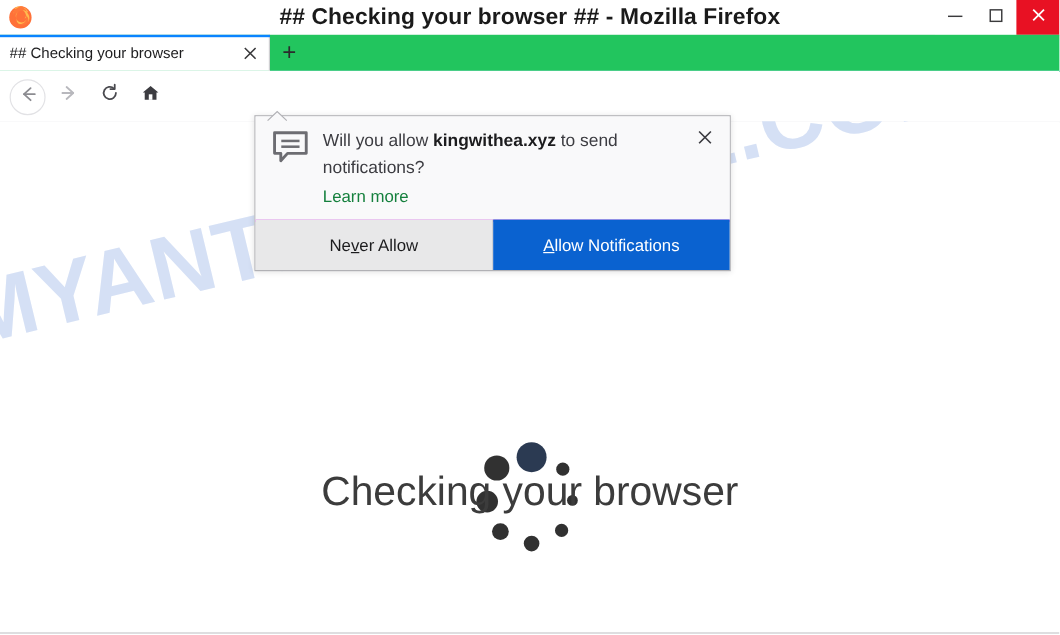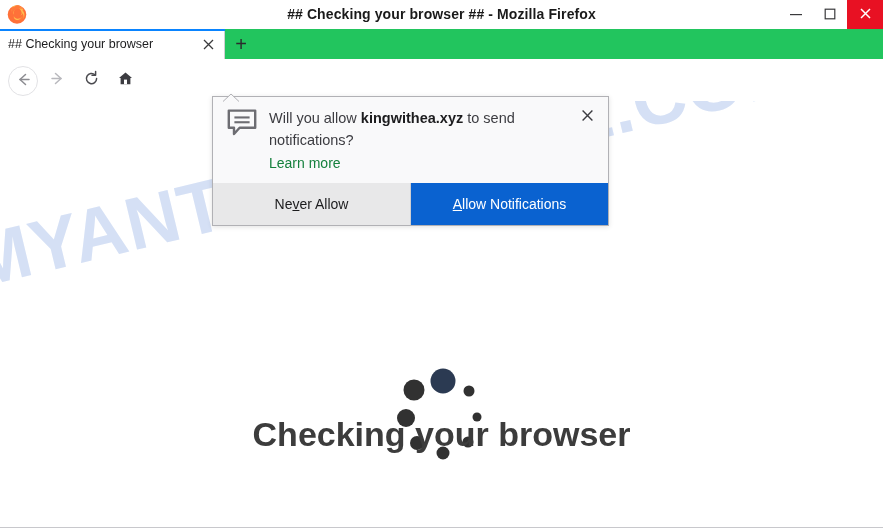--- a/index.html
+++ b/index.html
@@ -36,21 +36,21 @@
     position: absolute;
     left: 6px; top: 3px;
     width: 22px; height: 22px;
   }
   .window-title {
     position: absolute;
     left: 0; top: 0;
     width: 883px;
     line-height: 29px;
     text-align: center;
-    font-size: 14px;
+    font-size: 19px;
     color: #1a1a1a;
     font-weight: 700;
     letter-spacing: 0.1px;
     pointer-events: none;
   }
   .winbtns {
     position: absolute;
     right: 0; top: 0;
     height: 29px;
     display: flex;
@@ -218,23 +218,22 @@
     width: 100px; height: 105px;
   }
 
   .headline {
     position: absolute;
     left: 0; top: 290px;
     width: 883px;
     text-align: center;
     font-size: 34px;
     color: #3c3c3c;
-    font-weight: 700;
+    font-weight: 400;
     letter-spacing: 0px;
-    margin-top: 24px;
   }
   .subhead {
     position: absolute;
     left: 0; top: 342px;
     width: 883px;
     text-align: center;
     font-size: 24px;
     color: #3c3c3c;
     font-weight: 400;
   }

